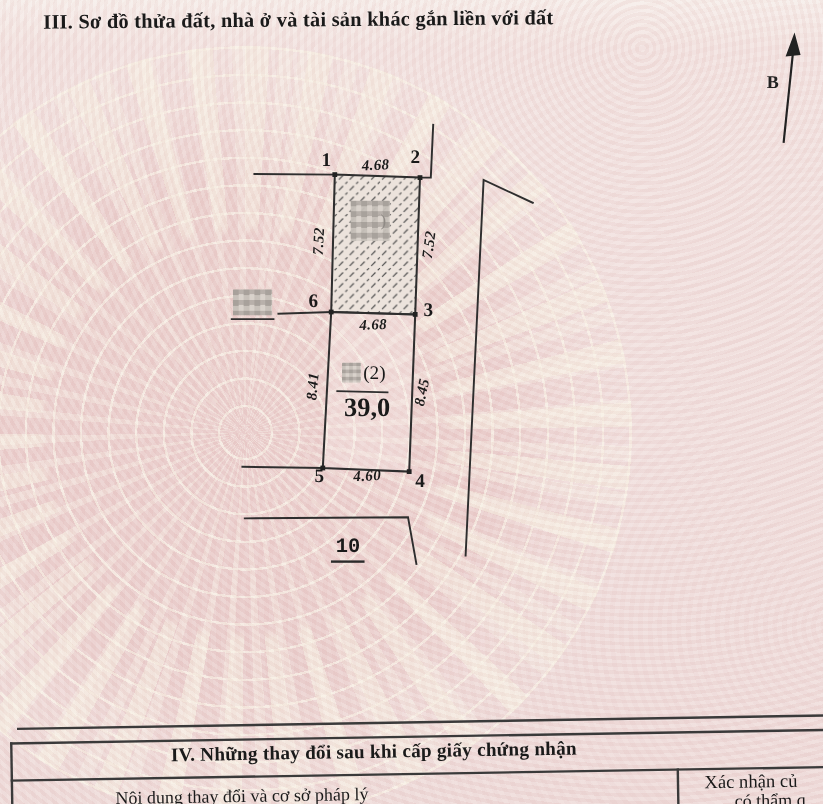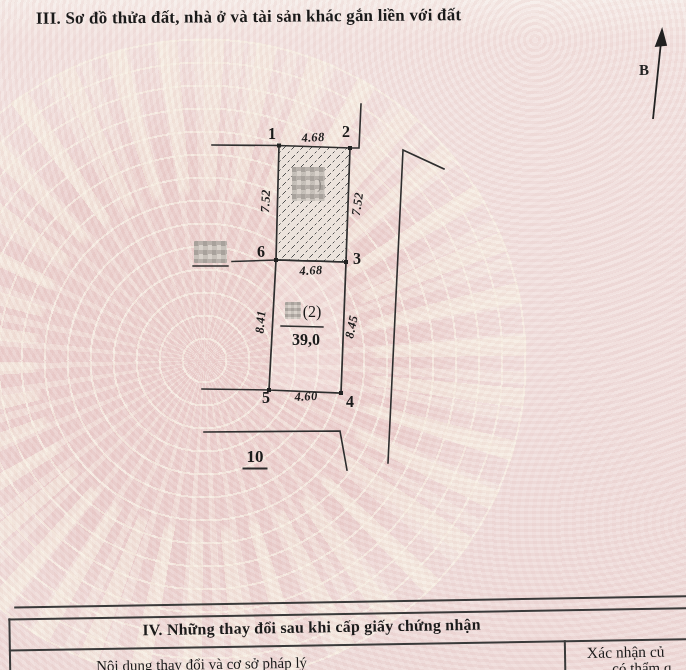--- a/index.html
+++ b/index.html
@@ -25,21 +25,21 @@
     -webkit-mask:radial-gradient(circle, rgba(0,0,0,0) 0 36%, #000 38% 70%, rgba(0,0,0,0) 72%);
             mask:radial-gradient(circle, rgba(0,0,0,0) 0 36%, #000 38% 70%, rgba(0,0,0,0) 72%);
   }
   
   .abs{position:absolute;white-space:nowrap;}
   .ctr{transform:translate(-50%,-50%) rotate(var(--r,0deg));}
   .title3{left:36px;top:7px;font-size:17px;font-weight:bold;transform:rotate(-.5deg);letter-spacing:.2px;}
   .vlabel{font-size:16px;font-weight:bold;}
   .dim{font-size:12.5px;font-weight:bold;font-style:italic;letter-spacing:.3px;}
   .lot-no{font-size:16px;}
-  .lot-area{font-size:16px;font-weight:bold;}
+  .lot-area{font-size:22px;font-weight:bold;}
   .road{font-size:17px;font-weight:bold;border-bottom:2px solid #2b2b2b;padding:0 4px 1px;}
   .north-b{font-size:15px;font-weight:bold;color:#222;}
   .paren{font-size:14px;color:#8f8a85;}
   
   .mosaic{position:absolute;background-image:conic-gradient(#b6afa9 25%, #d8d2cb 0 50%, #c6c0b9 0 75%, #a59f99 0);
     background-size:9px 9px;filter:blur(.4px);opacity:.95;border-radius:1px;}
   
   .sec4{position:absolute;left:-8px;top:594px;width:712px;height:150px;transform:rotate(-0.95deg);transform-origin:350px 0;}
   .line{position:absolute;background:#3a3a3a;height:1.6px;}
   .vline{position:absolute;background:#3a3a3a;width:1.6px;}
@@ -93,21 +93,21 @@
       <polygon points="662,30 656,46 666,45"></polygon>
     </g>
   </svg>
 
   <span class="abs ctr vlabel" style="left:272px;top:134px;">1</span>
   <span class="abs ctr vlabel" style="left:346px;top:132px;">2</span>
   <span class="abs ctr vlabel" style="left:357px;top:259px;">3</span>
   <span class="abs ctr vlabel" style="left:350px;top:402px;">4</span>
   <span class="abs ctr vlabel" style="left:266px;top:398px;">5</span>
   <span class="abs ctr vlabel" style="left:261px;top:252px;">6</span>
-  <span class="abs ctr road" style="left:255px;top:458px;">10</span>
+  <span class="abs ctr road" style="left:290px;top:458px;font-family:Liberation Mono, monospace;">10</span>
 
   <span class="abs ctr dim" style="left:313px;top:138px;--r:-3deg;">4.68</span>
   <span class="abs ctr dim" style="left:311px;top:271px;--r:-2deg;">4.68</span>
   <span class="abs ctr dim" style="left:306px;top:397px;--r:-3deg;">4.60</span>
   <span class="abs ctr dim" style="left:266px;top:201px;--r:-87deg;">7.52</span>
   <span class="abs ctr dim" style="left:358px;top:204px;--r:-82deg;">7.52</span>
   <span class="abs ctr dim" style="left:261px;top:322px;--r:-85deg;">8.41</span>
   <span class="abs ctr dim" style="left:352px;top:327px;--r:-78deg;">8.45</span>
 
   <span class="abs ctr lot-no" style="left:312px;top:312px;">(2)</span>

